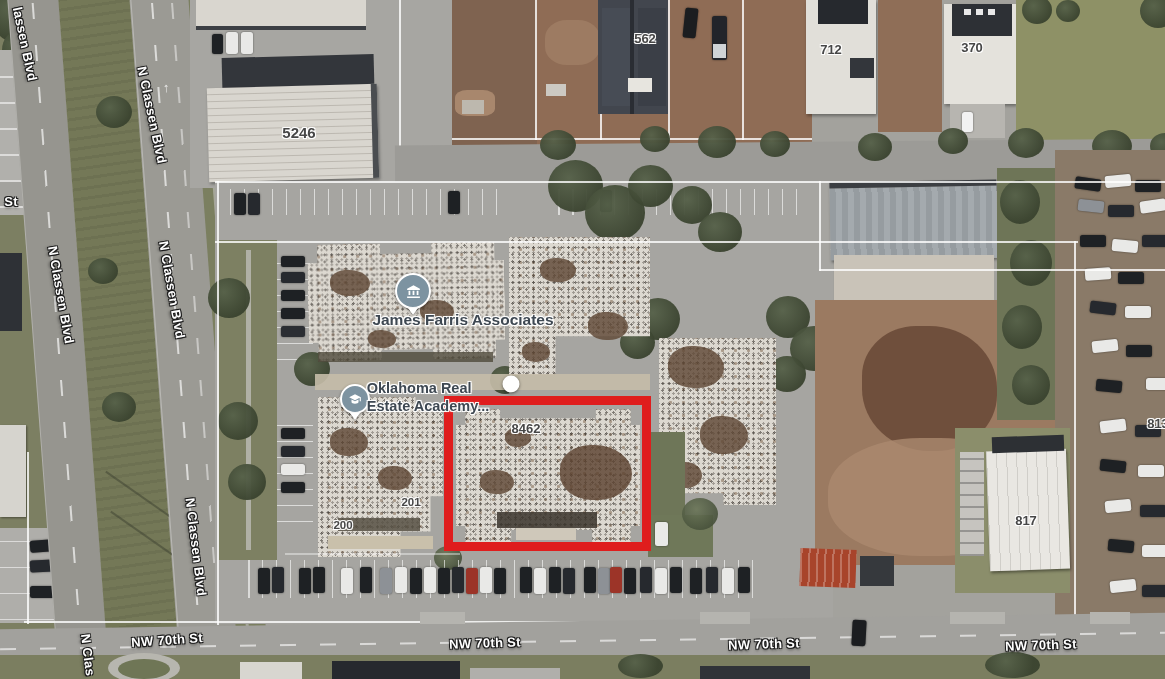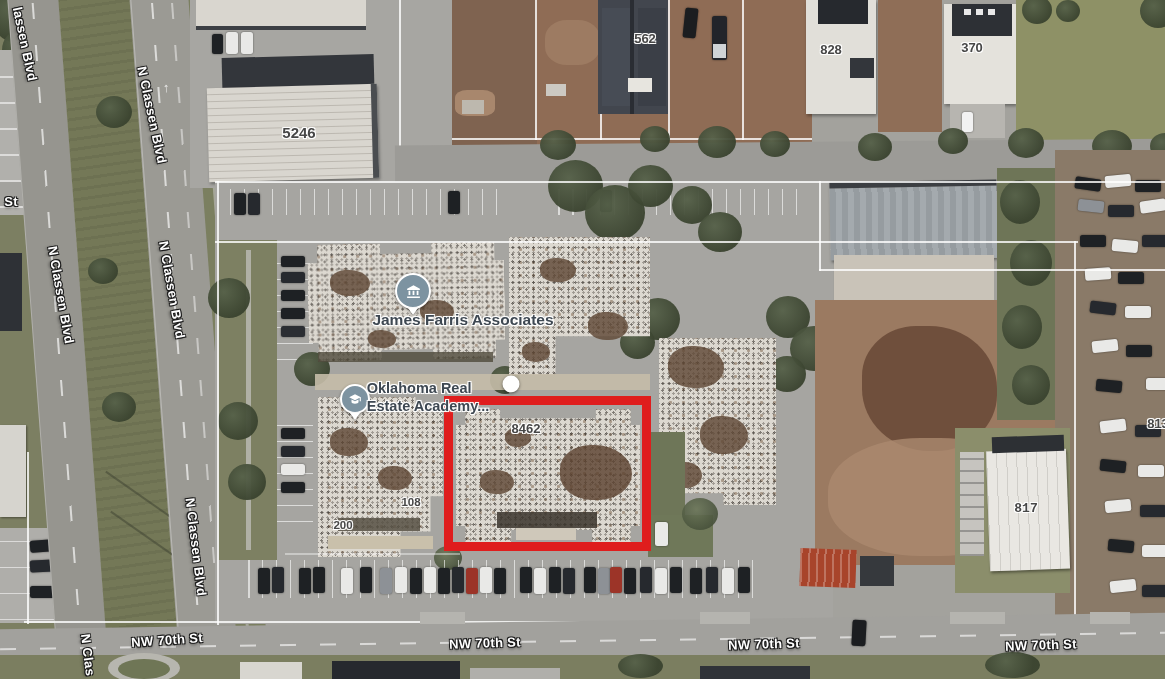--- a/index.html
+++ b/index.html
@@ -362,26 +362,26 @@
   <div class="lbl-street" style="left:172px;top:290px;--r:80deg;">N Classen Blvd</div>
   <div class="lbl-street" style="left:196px;top:547px;--r:83deg;">N Classen Blvd</div>
   <div class="lbl-street" style="left:88px;top:655px;--r:83deg;">N Clas</div>
   <div class="lbl-street" style="left:167px;top:640px;--r:-4deg;">NW 70th St</div>
   <div class="lbl-street" style="left:485px;top:643px;--r:-2deg;">NW 70th St</div>
   <div class="lbl-street" style="left:764px;top:644px;--r:-2deg;">NW 70th St</div>
   <div class="lbl-street" style="left:1041px;top:645px;--r:-2deg;">NW 70th St</div>
 
   <div class="lbl-num" style="left:299px;top:132px;font-size:15px;">5246</div>
   <div class="lbl-num" style="left:645px;top:38px;">562</div>
-  <div class="lbl-num" style="left:831px;top:49px;">828</div>
+  <div class="lbl-num" style="left:831px;top:49px;">712</div>
   <div class="lbl-num" style="left:972px;top:47px;">370</div>
   <div class="lbl-num" style="left:526px;top:428px;">8462</div>
-  <div class="lbl-num" style="left:411px;top:503px;font-size:11.5px;">108</div>
+  <div class="lbl-num" style="left:411px;top:503px;font-size:11.5px;">201</div>
   <div class="lbl-num" style="left:343px;top:526px;font-size:11.5px;">200</div>
-  <div class="lbl-num" style="left:1026px;top:508px;font-family:Liberation Mono, monospace;">817</div>
+  <div class="lbl-num" style="left:1026px;top:520px;">817</div>
   <div class="lbl-num" style="left:1158px;top:423px;">813</div>
 
   <div class="lbl-poi" style="left:428px;top:398px;font-size:14.5px;text-align:left;transform:translate(-50%,-50%);">
     <div>Oklahoma Real</div>
     <div>Estate Academy...</div>
   </div>
   <div class="lbl-poi" style="left:463px;top:320px;font-size:15.5px;">James Farris Associates</div>
 
 </div>
 

